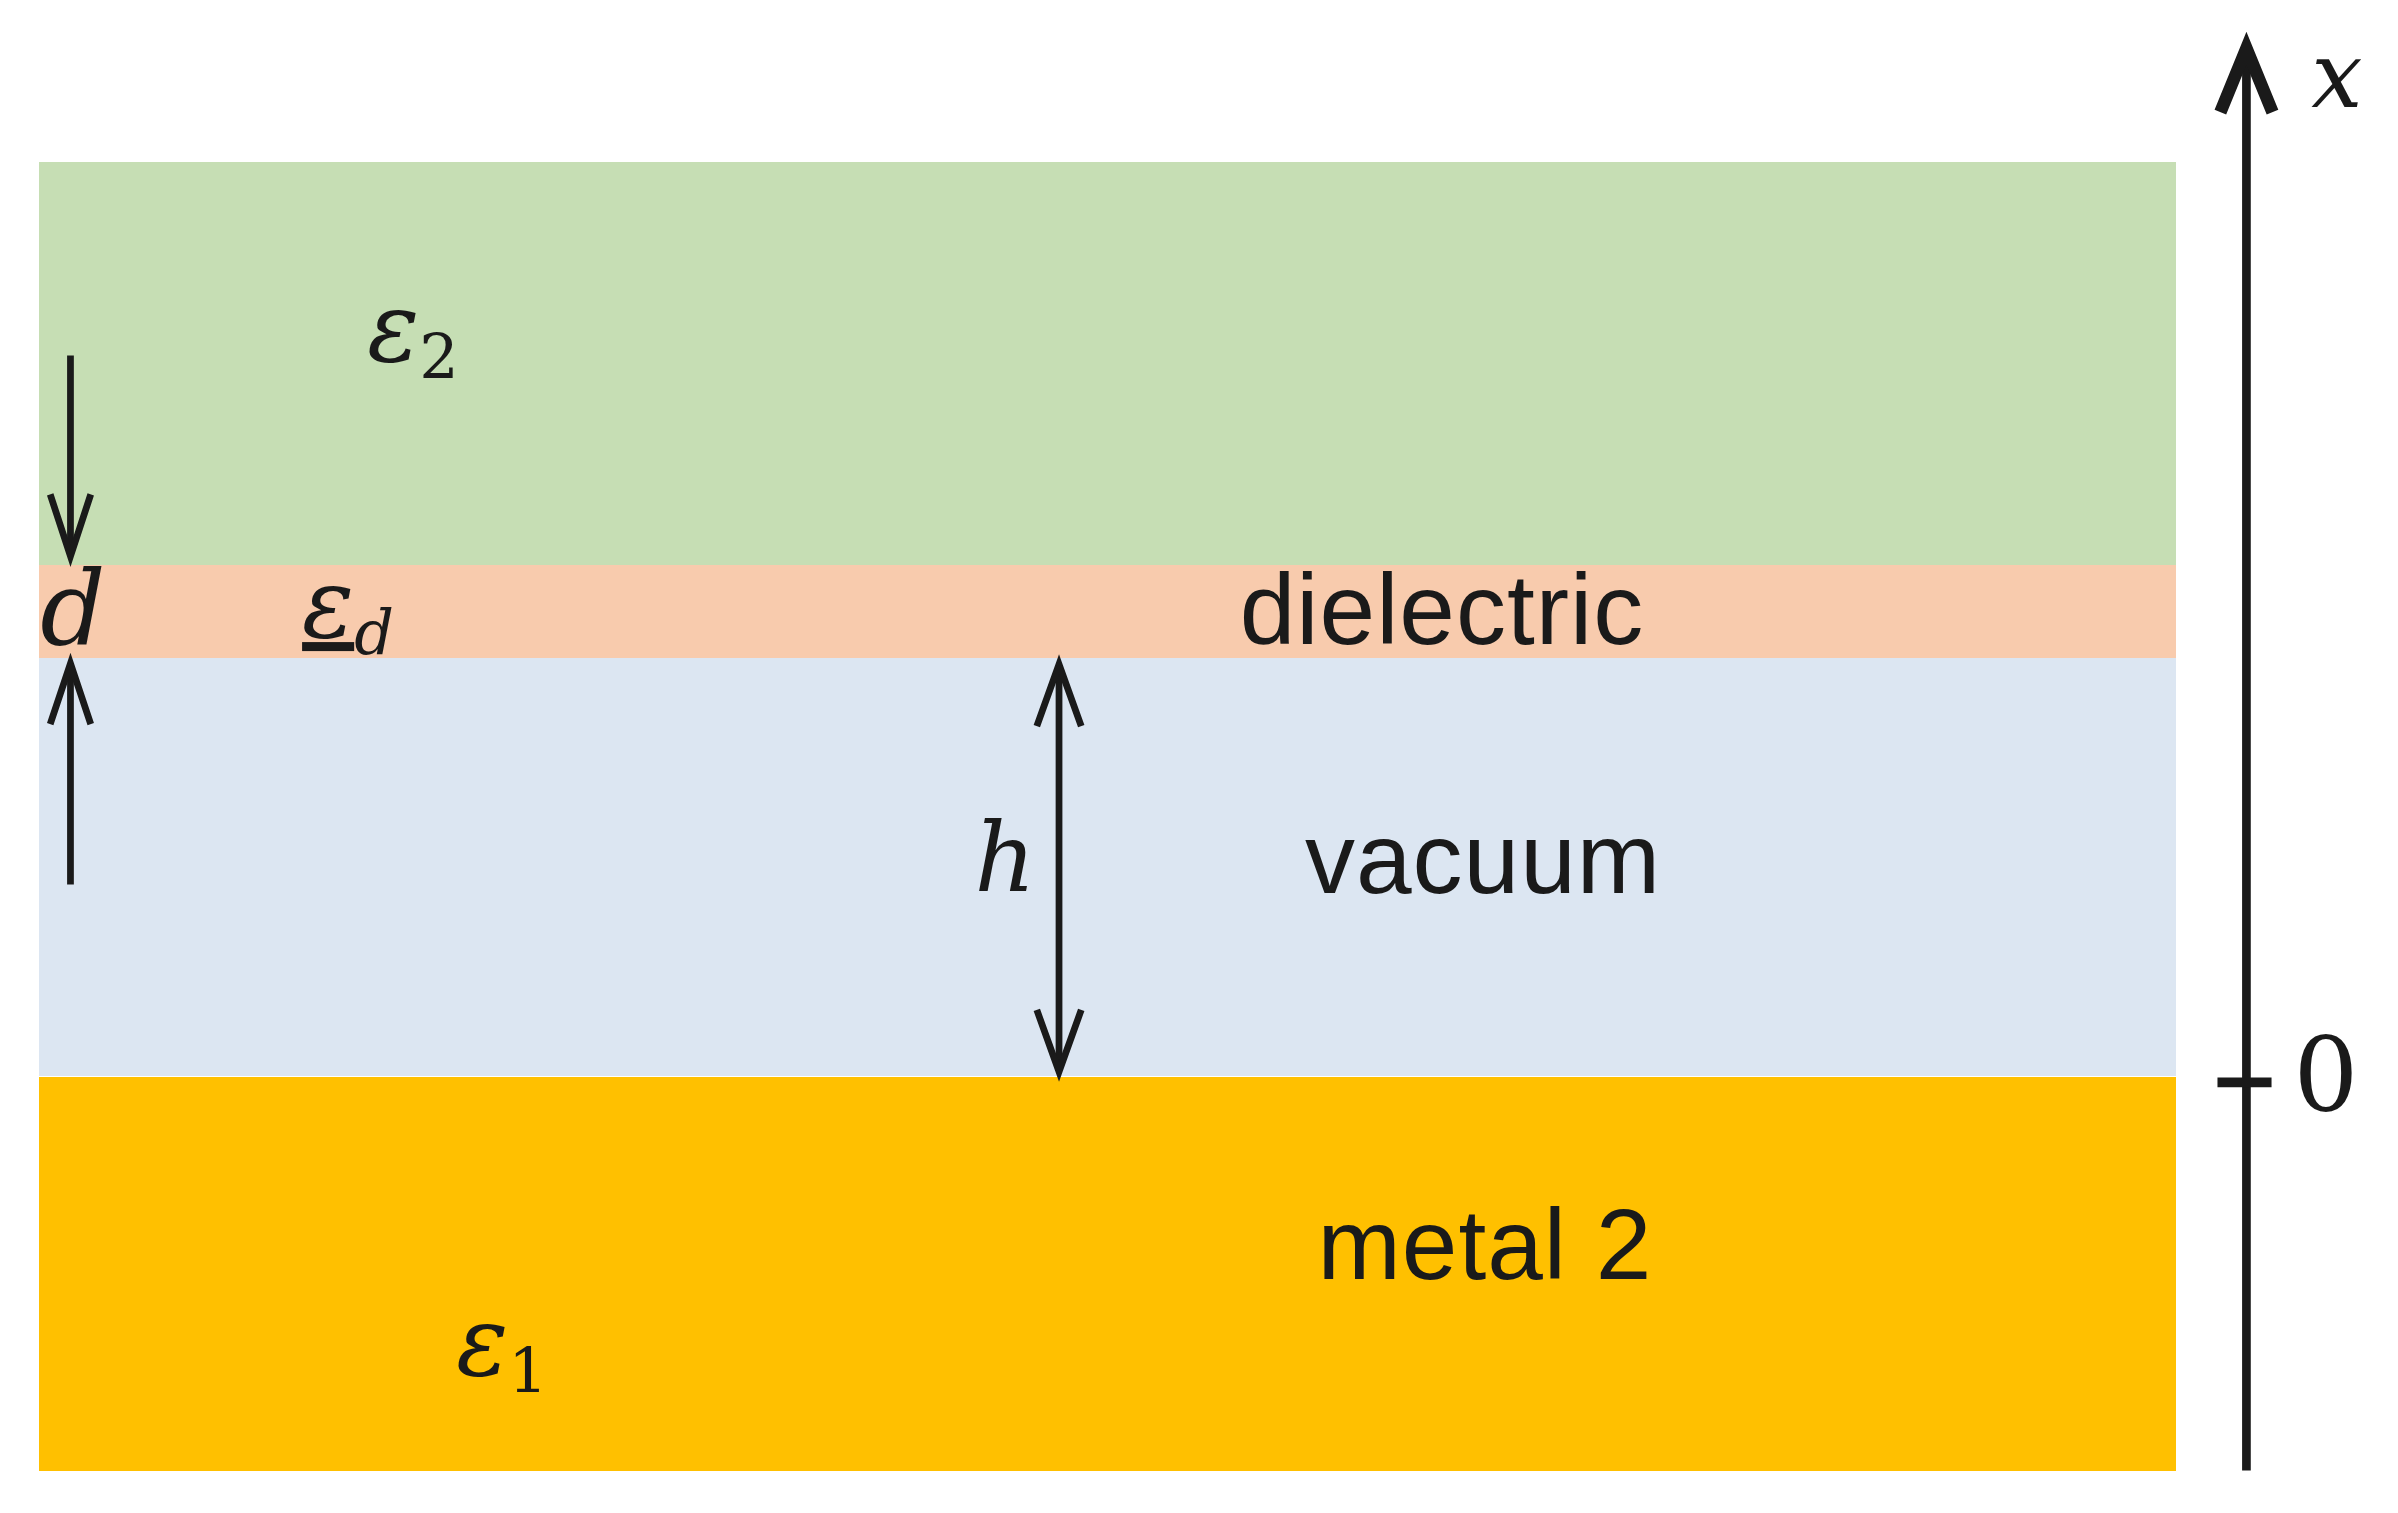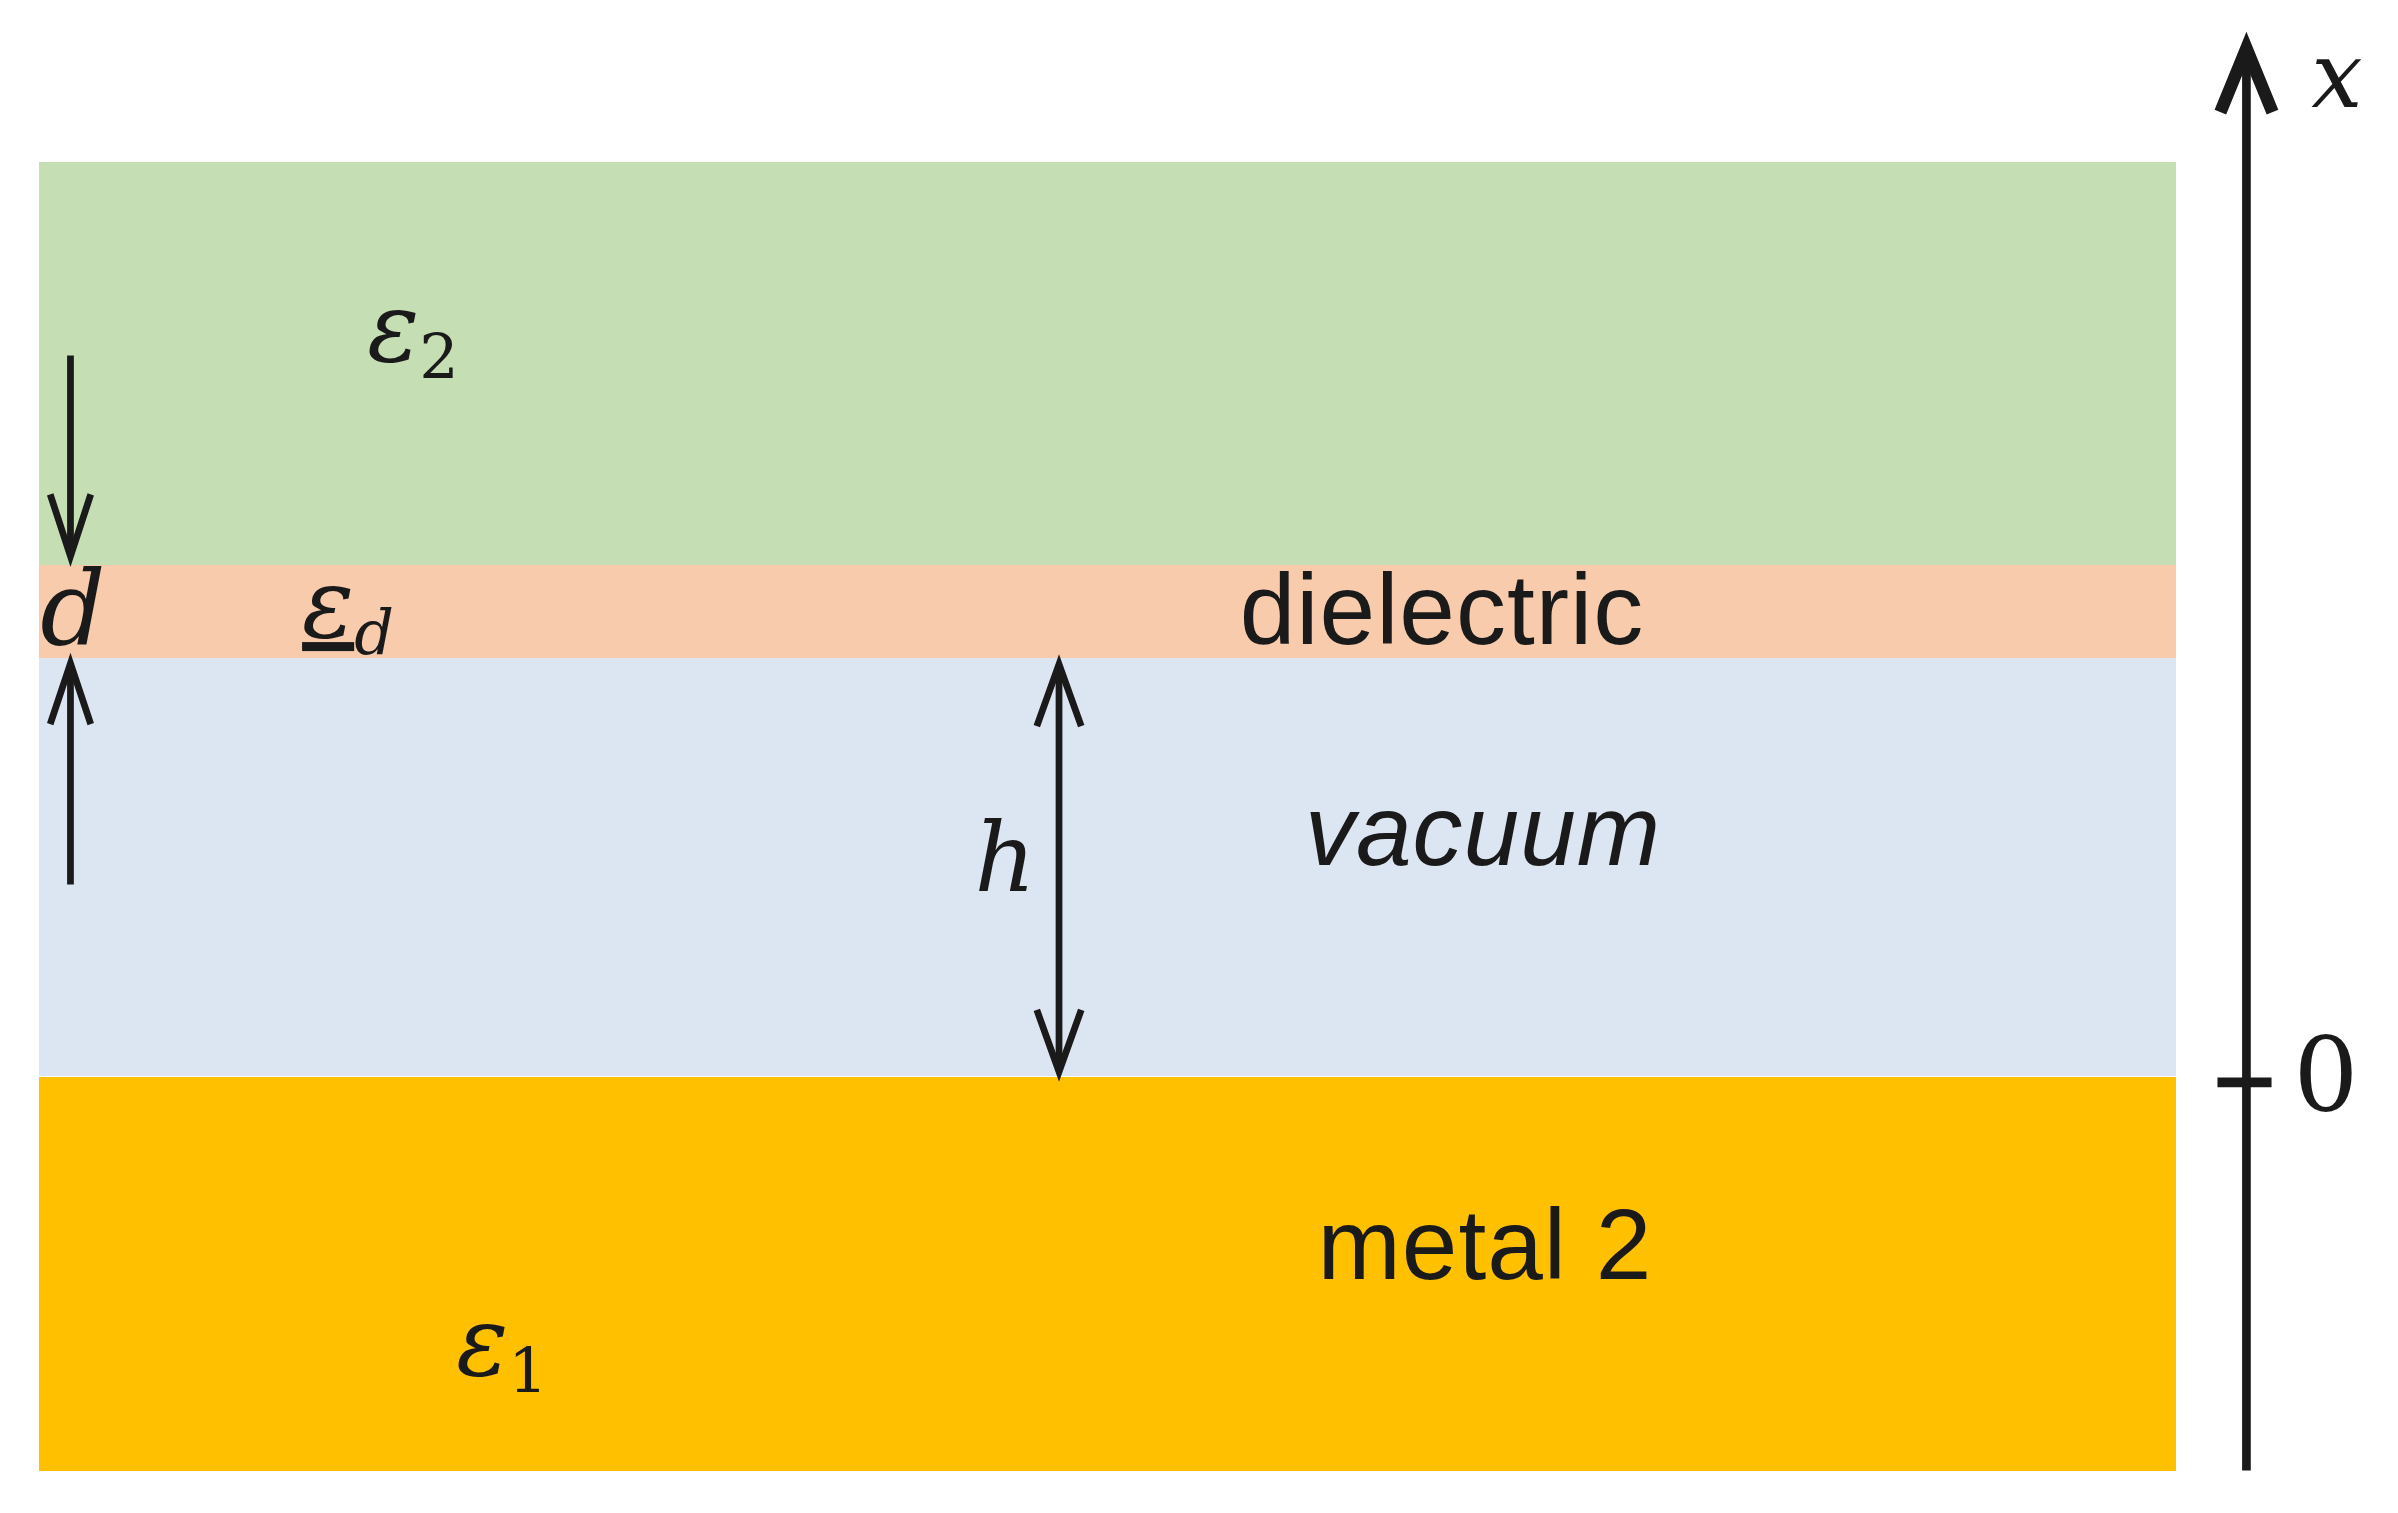--- a/index.html
+++ b/index.html
@@ -46,21 +46,21 @@
   .eps-block sub {
     font-size: 0.64em;
     line-height: 1;
     vertical-align: -0.28em;
   }
   .sub-upright { font-style: normal; }
   .sub-italic  { font-style: italic; }
 
   #lab-metal2     { left: 1492px; top: 343px; }
   #lab-dielectric { left: 1442px; top: 611px; }
-  #lab-vacuum     { left: 1483px; top: 832px; font-style: italic; }
+  #lab-vacuum     { left: 1483px; top: 860px; }
   #lab-metal1     { left: 1485px; top: 1246px; }
 
   #sym-metal2     { left: 365px; top: 336px; margin-left: 48px; }
   #sym-dielectric { left: 348px; top: 612px; text-decoration: underline; }
   #sym-metal1     { left: 502px; top: 1350px; }
 
   #lab-d { left: 73px;   top: 612px;  font-size: 102px; }
   #lab-h { left: 1005px; top: 860px;  font-size: 95px;  }
   #lab-x { left: 2337px; top: 77px;   font-size: 91px;  }
   #lab-0 {

